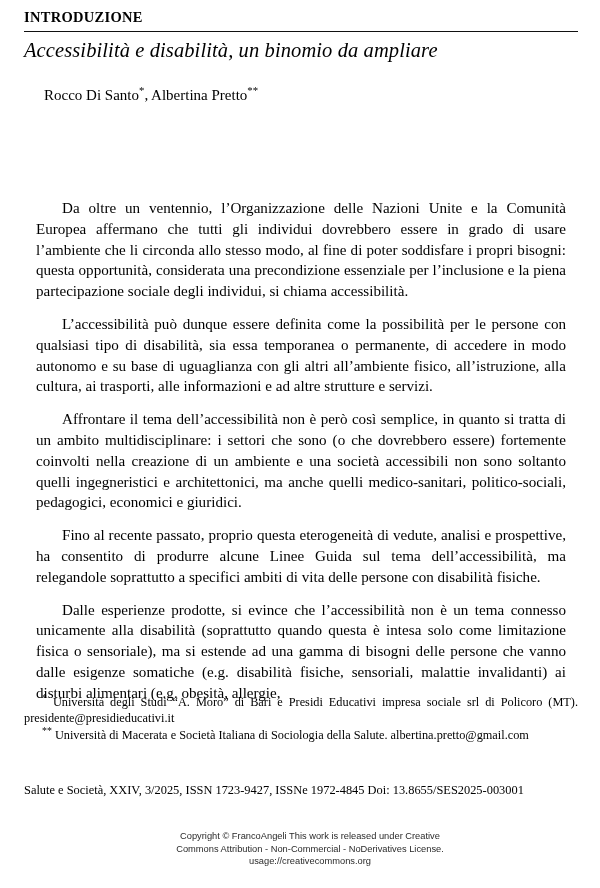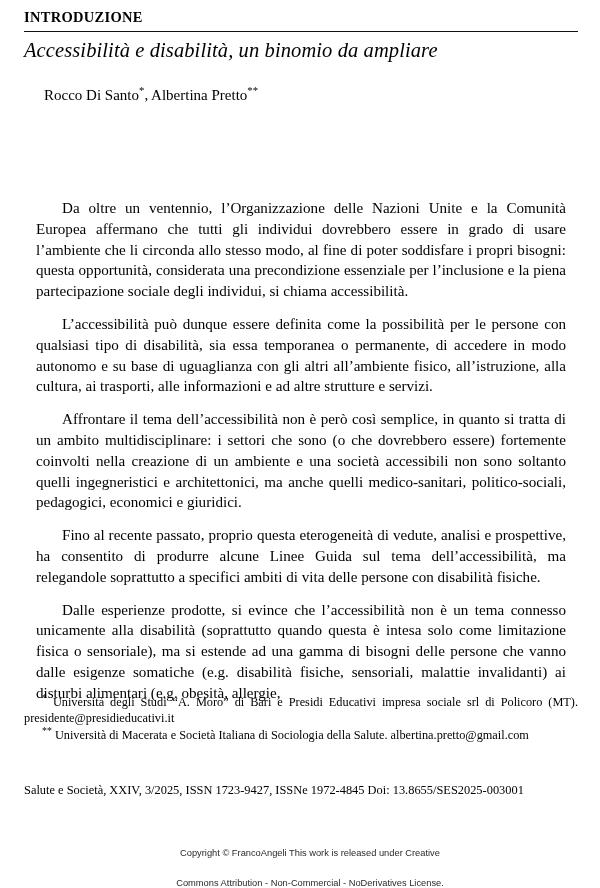--- a/index.html
+++ b/index.html
@@ -127,21 +127,21 @@
     position: absolute;
     left: 0;
     top: 830px;
     width: 600px;
     text-align: center;
     font-family: "Liberation Sans", "DejaVu Sans", sans-serif;
     font-size: 9.3px;
     line-height: 12.6px;
     color: #2a2a2a;
   }
-  .copyright div { margin: 17px; padding-left: 20px; }
+  .copyright div { margin: 0; padding-left: 20px; }
 </style>
 </head>
 <body>
 
 <div class="page">
 
   <div class="section-label">INTRODUZIONE</div>
 
   <div class="header-rule"></div>
 

